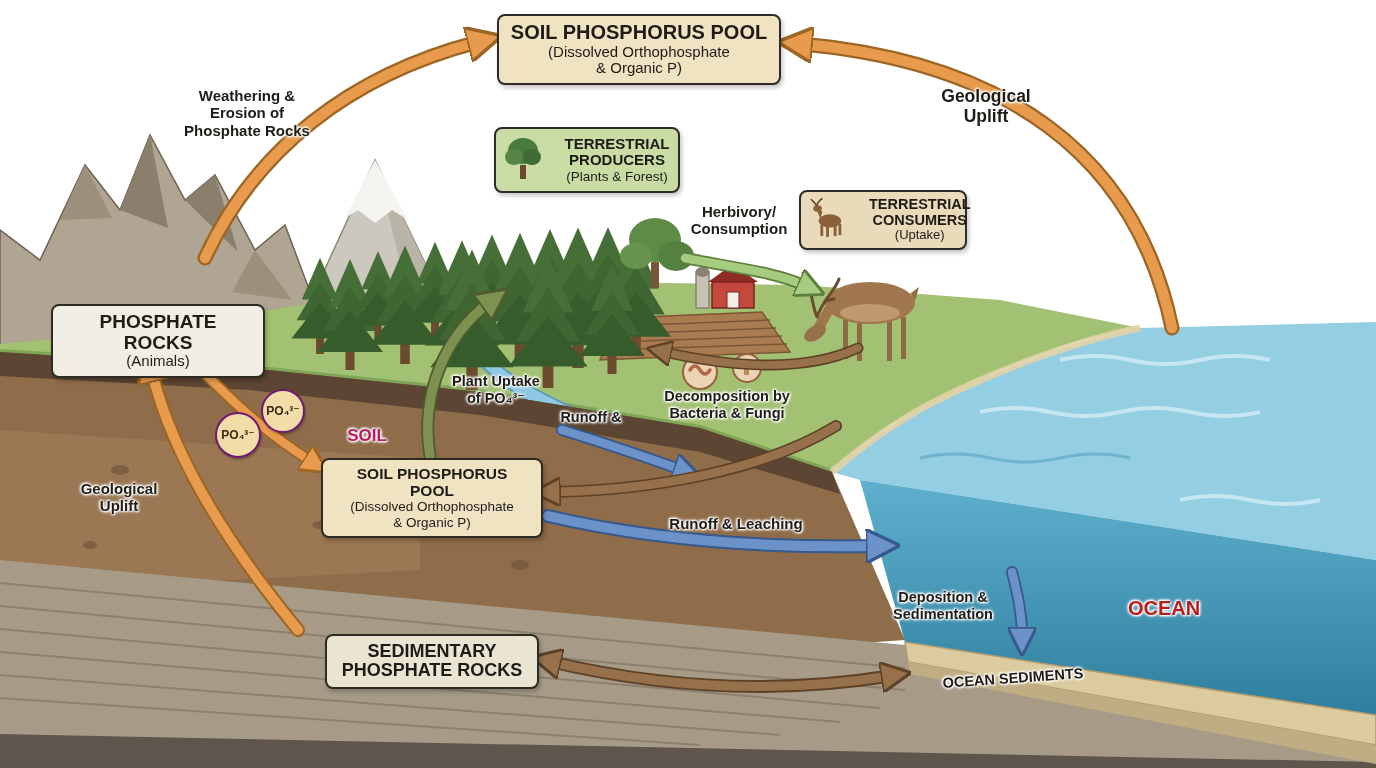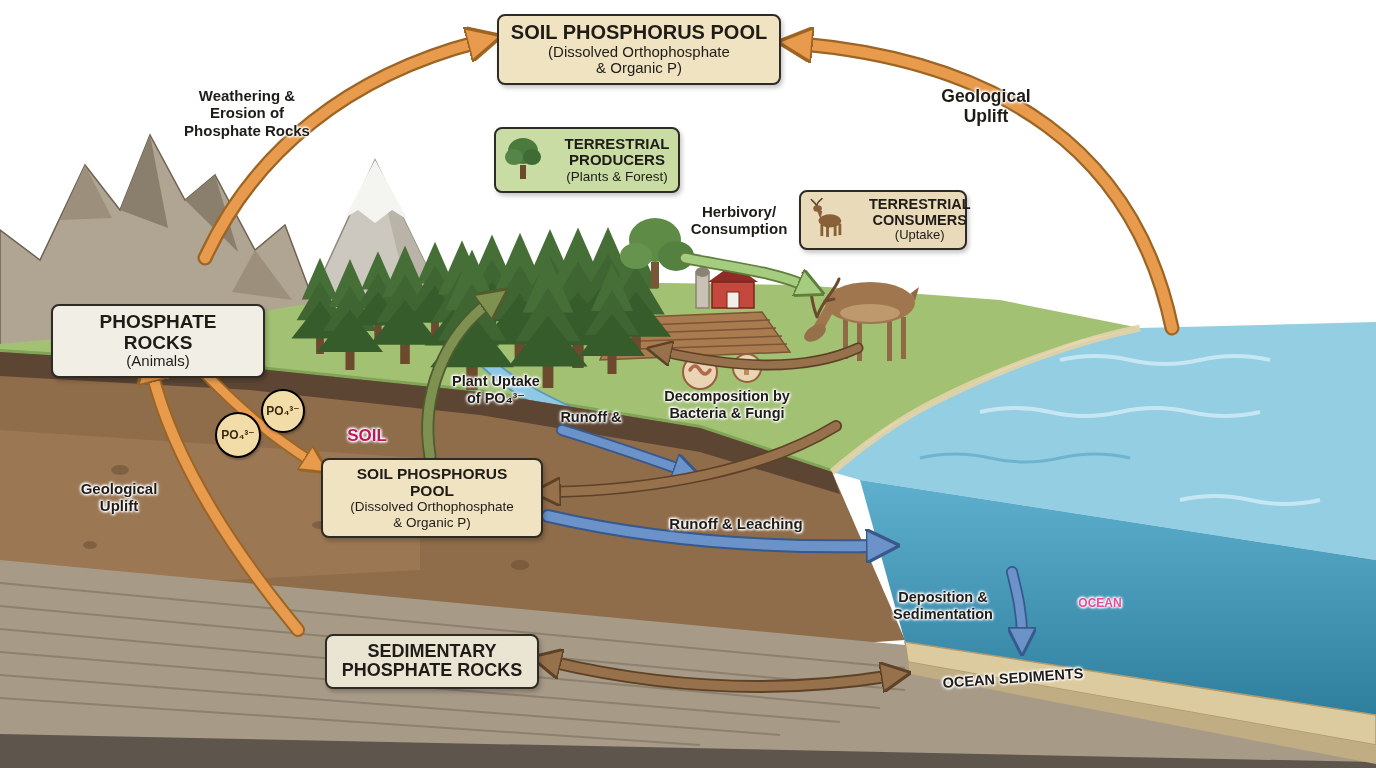--- a/index.html
+++ b/index.html
@@ -9,21 +9,21 @@
   .dbox{position:absolute;border:2px solid #2e2a24;border-radius:8px;text-align:center;
         color:#1f1c18;padding:6px 10px;box-sizing:border-box;
         box-shadow:2px 3px 4px rgba(0,0,0,0.22);}
   .dbox .title{font-weight:bold;white-space:pre-line;line-height:1.08;}
   .dbox .sub{white-space:pre-line;line-height:1.12;}
   .iconbox{display:flex;align-items:center;gap:22px;text-align:center;}
   .iconbox .txt{flex:1;}
   .dlabel{position:absolute;font-weight:bold;color:#1f1c18;text-align:center;white-space:pre-line;
           line-height:1.15;
           text-shadow:0 0 3px #fff,0 0 3px #fff,0 0 4px #fff,1px 1px 2px #fff,-1px -1px 2px #fff;}
-  .po4{position:absolute;border-radius:50%;background:#f2dca8;border:2px solid #000000;
+  .po4{position:absolute;border-radius:50%;background:#f2dca8;border:2px solid #701a75;
        display:flex;align-items:center;justify-content:center;font-weight:bold;font-size:12px;
        color:#3a2a12;box-shadow:1px 2px 2px rgba(0,0,0,0.25);}
 </style>
 </head>
 <body>
 
 <div class="stage">
 
   <svg class="bg" width="1376" height="768" viewBox="0 0 1376 768">
     <defs>
@@ -311,20 +311,20 @@
   <div class="dlabel" style="left:338px;top:426px;width:58px;font-size:17px;color:#be185d;">SOIL</div>
 
   <div class="dlabel" style="left:66px;top:480px;width:106px;font-size:15px;">Geological
 Uplift</div>
 
   <div class="dlabel" style="left:660px;top:515px;width:152px;font-size:15px;">Runoff &amp; Leaching</div>
 
   <div class="dlabel" style="left:884px;top:589px;width:118px;font-size:14.5px;">Deposition &amp;
 Sedimentation</div>
 
-  <div class="dlabel" style="left:1056px;top:597px;width:88px;font-size:12px;color:#ec4899;">OCEAN</div>
+  <div class="dlabel" style="left:1120px;top:597px;width:88px;font-size:20px;color:#b91c1c;">OCEAN</div>
 
   <div class="dlabel" style="left:928px;top:670px;width:170px;font-size:14.5px;transform:rotate(-4deg);">OCEAN SEDIMENTS</div>
 
   <div class="po4" style="left:215px;top:412px;width:42px;height:42px;">PO₄³⁻</div>
   <div class="po4" style="left:261px;top:389px;width:40px;height:40px;">PO₄³⁻</div>
 
 </div>
 
 </body></html>

